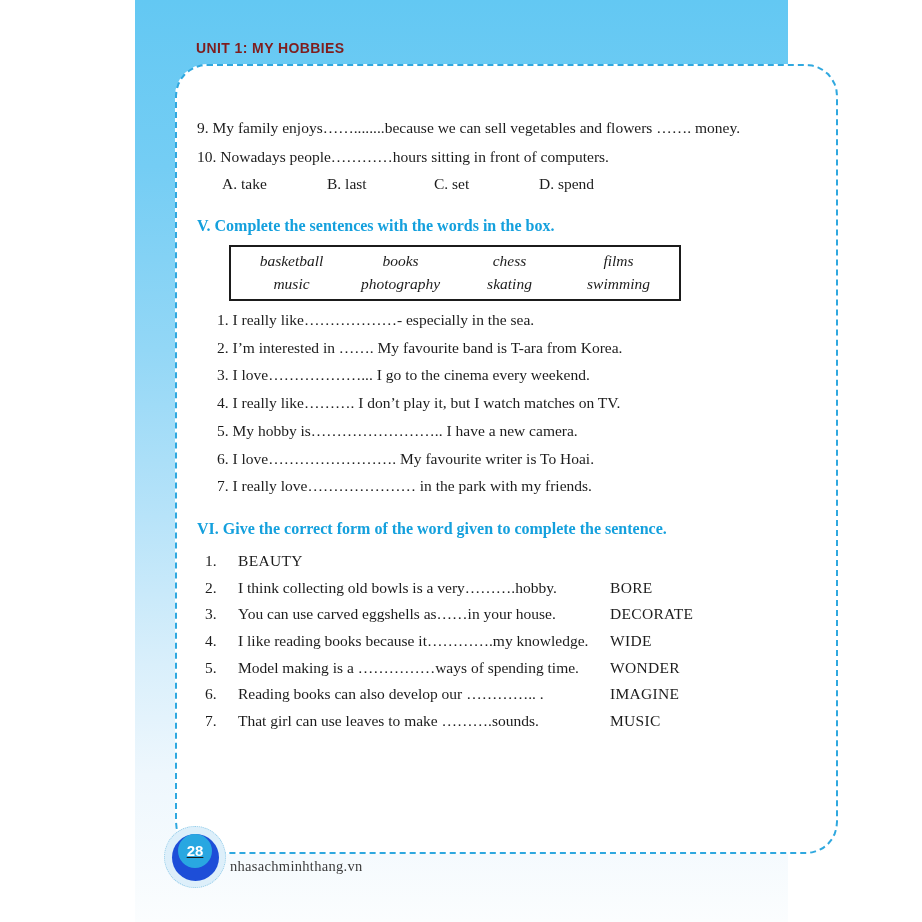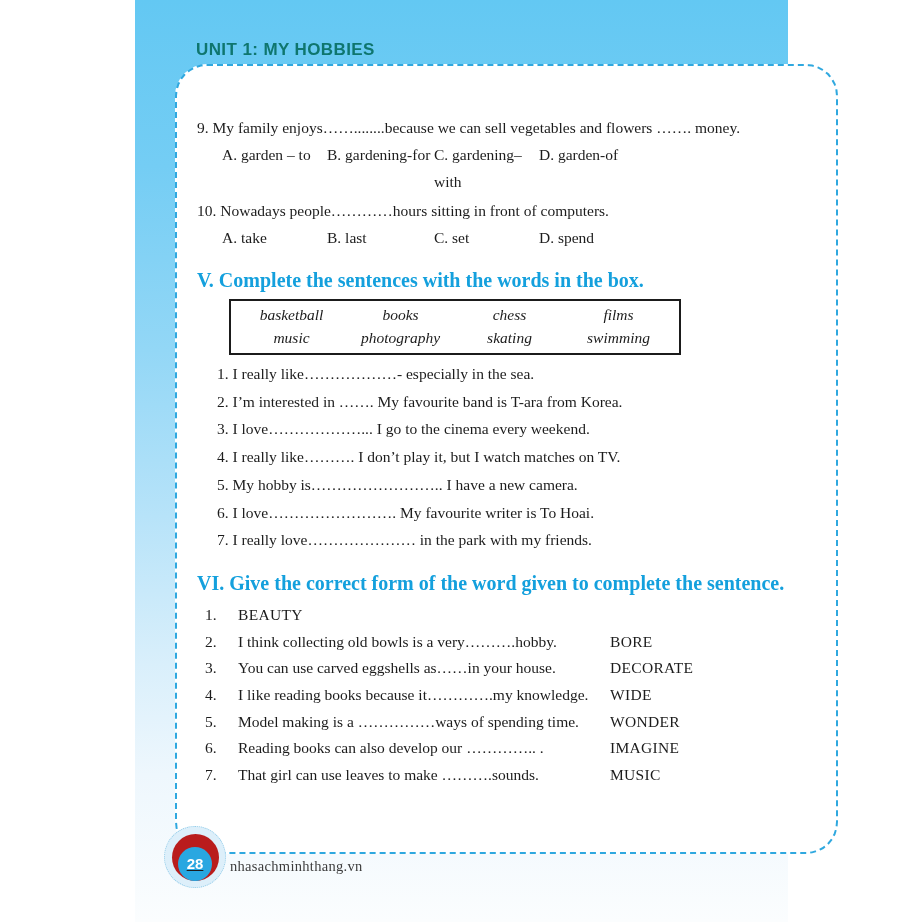--- a/index.html
+++ b/index.html
@@ -11,40 +11,40 @@
   }
   .photo-bg{
     position:absolute;left:135px;top:0;width:653px;height:922px;
     background:linear-gradient(180deg,
       #63c8f3 0%, #74cdf4 18%, #93d7f6 38%,
       #b7e3f9 56%, #d9effb 72%, #eef7fd 84%, #fbfdfe 100%);
   }
   .unit-title{
     position:absolute;left:196px;top:40px;
     font-family:"Liberation Sans", sans-serif;
-    font-weight:bold;font-size:17px;letter-spacing:0.4px;
-    color:#0f766e;
+    font-weight:bold;font-size:14px;letter-spacing:0.4px;
+    color:#7f1d1d;
   }
   .card{
     position:absolute;left:175px;top:64px;width:663px;height:790px;
     box-sizing:border-box;background:#ffffff;
     border:2px dashed #2fa8df;border-radius:32px;
     padding:48px 22px 0 20px;
     font-size:15.5px;
   }
   .q-text{margin:0;line-height:27px;}
   .q-text.second{margin-top:2px;}
   .options-row{display:flex;padding-left:25px;line-height:27px;}
   .opt-a{width:105px;flex:0 0 auto;}
   .opt-b{width:107px;flex:0 0 auto;}
   .opt-c{width:105px;flex:0 0 auto;}
   .opt-d{flex:0 0 auto;}
   .section-heading{
     margin:16px 0 0 0;line-height:26px;
-    font-weight:bold;font-size:20px;color:#14a0dd;
+    font-weight:bold;font-size:16px;color:#14a0dd;
   }
   .word-box{
     box-sizing:border-box;
     margin:6px 0 0 32px;width:452px;
     border:2px solid #1b1b1b;border-radius:0;
     padding:2px 6px 4px 6px;
     font-style:italic;
   }
   .word-row{display:flex;line-height:23px;}
   .word-cell{flex:1 1 0;text-align:center;}
@@ -55,22 +55,22 @@
   .vi-num{flex:0 0 33px;}
   .vi-text{flex:0 0 372px;}
   .vi-word{flex:0 0 auto;letter-spacing:0.3px;}
   .badge-outer{
     position:absolute;left:164px;top:826px;width:62px;height:62px;
     border-radius:50%;background:#ddeffa;border:1px dotted #8ecbe9;
     display:flex;align-items:center;justify-content:center;z-index:3;
     box-sizing:border-box;
   }
   .badge-mid{
-    width:47px;height:47px;border-radius:50%;background:#b91c1c;
-    display:flex;align-items:flex-end;justify-content:center;text-decoration:underline;
+    width:47px;height:47px;border-radius:50%;background:#1d4ed8;
+    display:flex;align-items:flex-start;justify-content:center;text-decoration:underline;
   }
   .badge-inner{
     width:34px;height:34px;border-radius:50%;background:#29a7e1;
     color:#ffffff;font-family:"Liberation Sans", sans-serif;
     font-weight:bold;font-size:15px;
     display:flex;align-items:center;justify-content:center;
   }
   .site-text{
     position:absolute;left:230px;top:858px;z-index:3;
     font-size:14.5px;color:#3c3c3c;letter-spacing:0.3px;
@@ -79,26 +79,20 @@
 </head>
 <body>
 
 <div class="photo-bg"></div>
 
 <div class="unit-title">UNIT 1: MY HOBBIES</div>
 
 <div class="card">
 
   <p class="q-text">9. My family enjoys……........because we can sell vegetables and flowers ……. money.</p>
-  <div class="options-row">
-    <span class="opt-a">A.  garden – to</span>
-    <span class="opt-b">B. gardening-for</span>
-    <span class="opt-c">C. gardening–with</span>
-    <span class="opt-d">D. garden-of</span>
-  </div>
 
   <p class="q-text second">10. Nowadays people…………hours sitting in front of computers.</p>
   <div class="options-row">
     <span class="opt-a">A.  take</span>
     <span class="opt-b">B. last</span>
     <span class="opt-c">C. set</span>
     <span class="opt-d">D. spend</span>
   </div>
 
   <p class="section-heading">V. Complete the sentences with the words in the box.</p>

